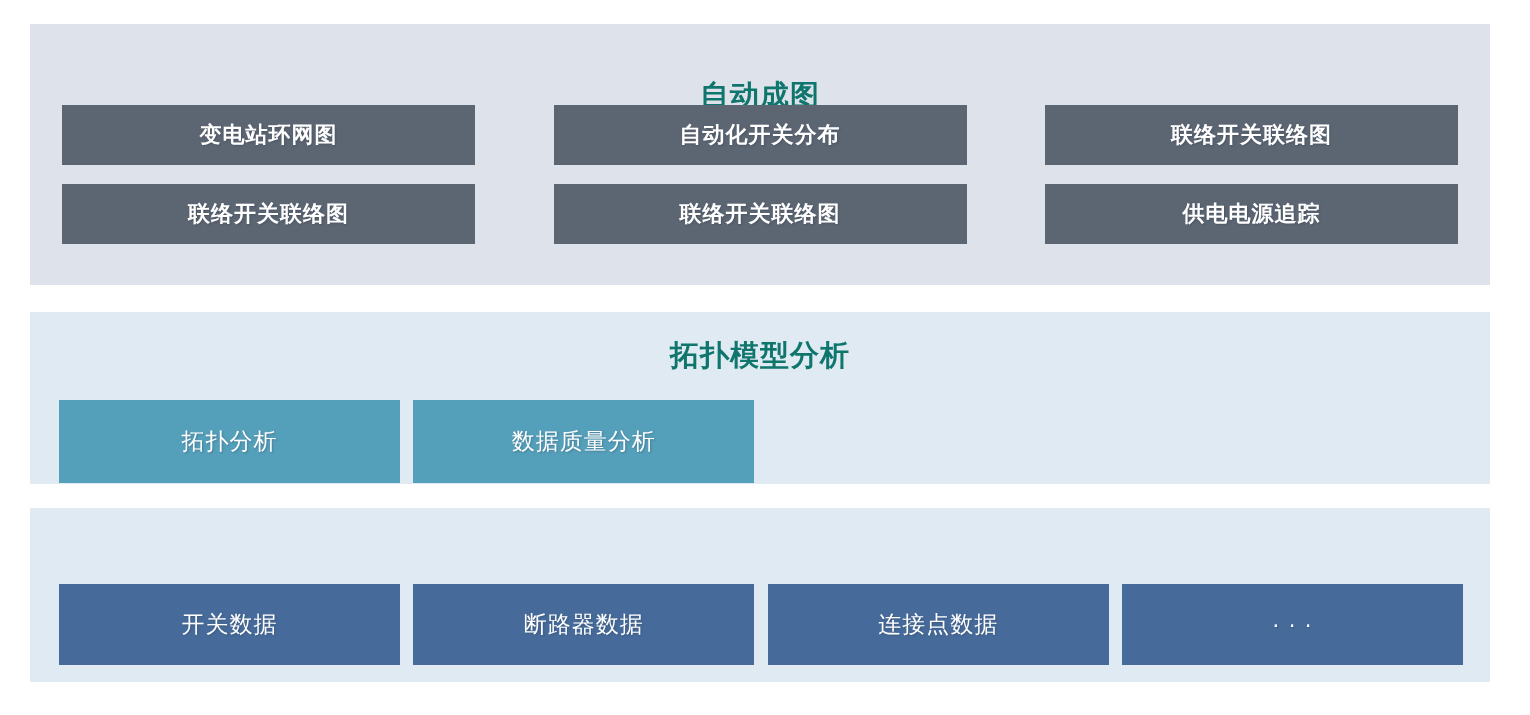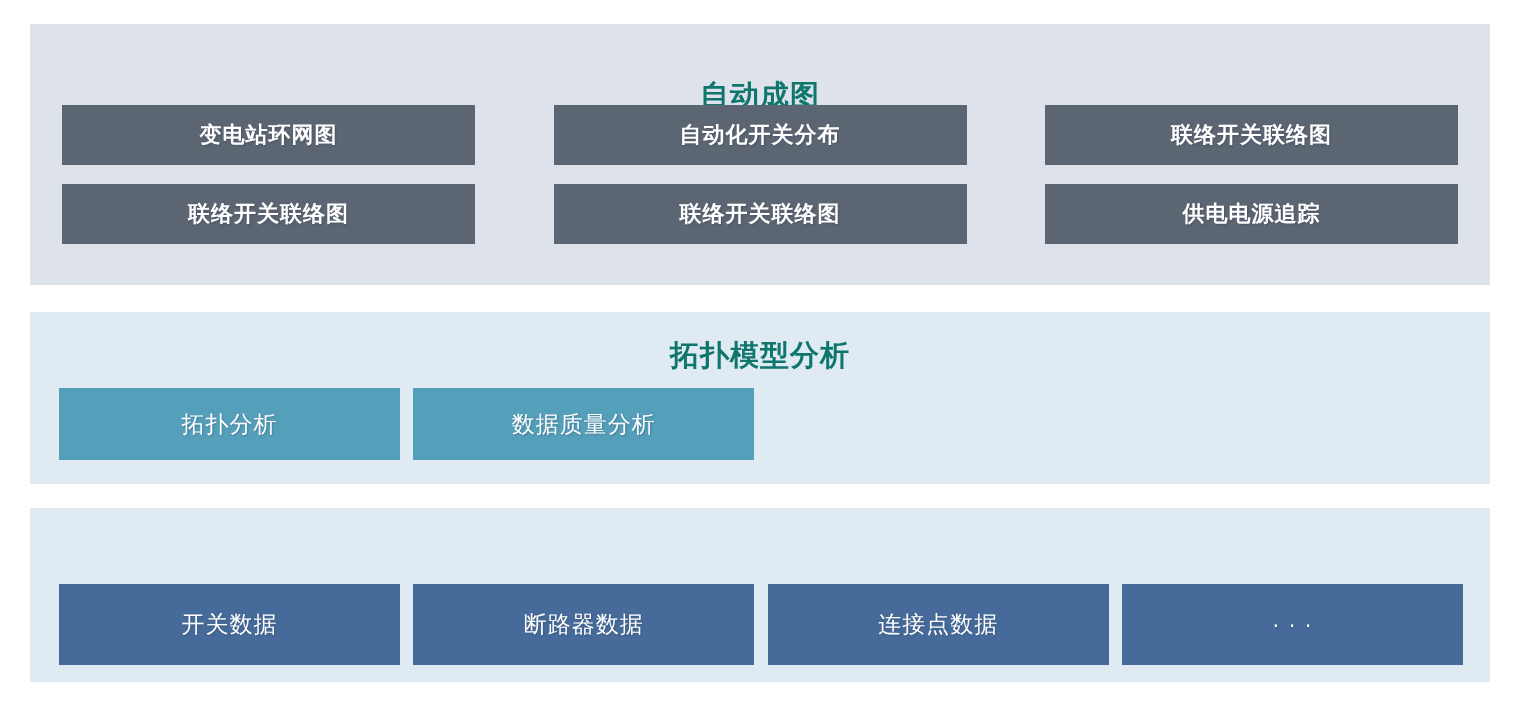--- a/index.html
+++ b/index.html
@@ -60,24 +60,25 @@
     text-shadow:1px 1px 2px rgba(40,50,70,0.30);
   }
   .box-dark {
     height:60px;
     background:#5c6572;
     font-size:22px;
     font-weight:bold;
     letter-spacing:1px;
   }
   .box-teal {
-    height:72px;
+    height:83px;
     background:#549fba;
     font-size:23px;
     letter-spacing:1px;
+    margin-top:12px;
   }
   .box-blue {
     height:81px;
     background:#466b9a;
     font-size:23px;
     letter-spacing:1px;
   }
 </style>
 </head>
 <body>

